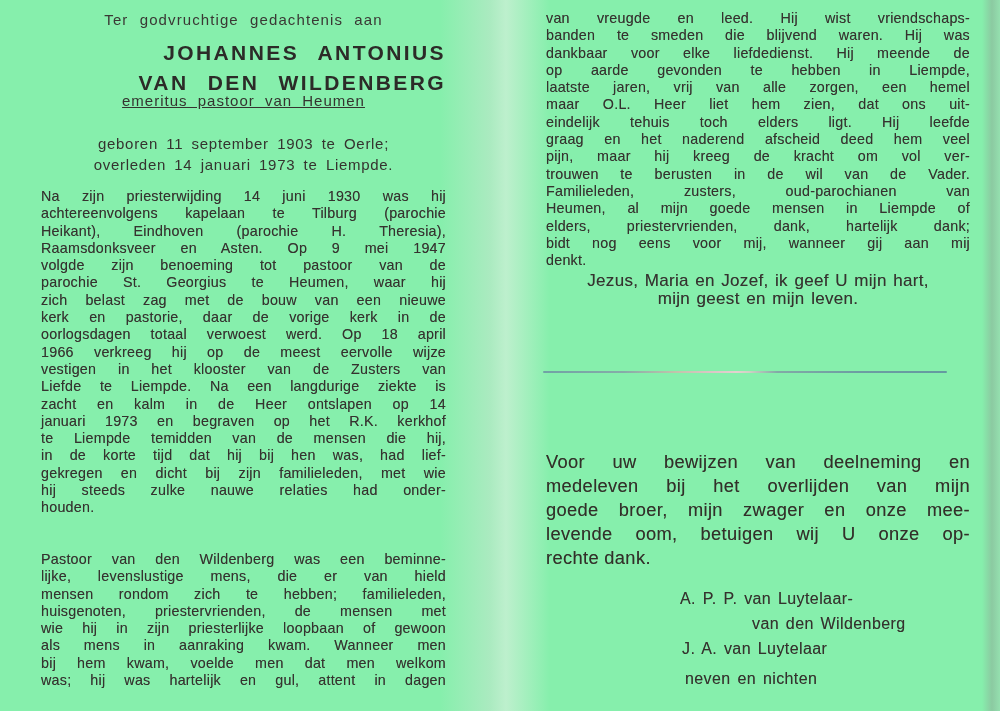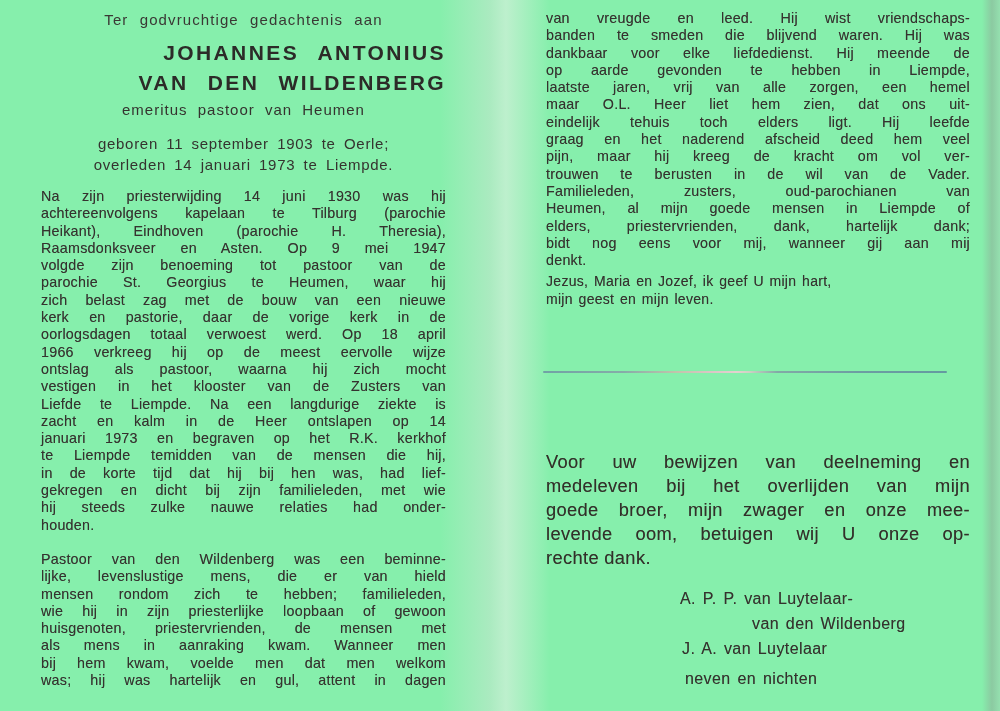--- a/index.html
+++ b/index.html
@@ -28,21 +28,21 @@
   .col{position:absolute;top:0;}
   .col-left{left:41px;width:405px;}
   .col-right{left:546px;width:424px;}
 
   .center-line{position:absolute;left:0;width:100%;text-align:center;white-space:nowrap;}
 
   .dedication{top:11px;font-size:15px;letter-spacing:1.1px;word-spacing:6px;color:#3a3834;}
   .name{font-weight:700;font-size:21px;letter-spacing:2.4px;word-spacing:11px;color:#2c2b28;text-align:right;}
   .name-1{top:41px;}
   .name-2{top:71px;}
-  .subtitle{top:101px;font-size:15px;letter-spacing:1px;word-spacing:5px;}
+  .subtitle{top:92px;font-size:15px;letter-spacing:1px;word-spacing:5px;text-decoration:underline;}
   .born{top:135px;}
   .died{top:156px;}
   .dates{font-size:15px;letter-spacing:0.7px;word-spacing:3.5px;}
 
   .body-block{position:absolute;left:0;width:100%;}
   .body-block .jline{
     font-size:14.3px;line-height:17.3px;
     letter-spacing:0.25px;
     text-align:justify;text-align-last:justify;
     white-space:normal;
@@ -50,22 +50,22 @@
   }
   
   .body-block:not(.cont) .jline:last-child{text-align-last:left;}
 
   .para1-left{top:188px;}
   .para2-left{top:551px;}
   .para-right{top:10px;}
 
   .prayer{top:272px;}
   .prayer .cline{
-    font-size:14px;line-height:18.2px;letter-spacing:0.3px;word-spacing:1.5px;
-    text-align:left;
+    font-size:17px;line-height:18.2px;letter-spacing:0.3px;word-spacing:1.5px;
+    text-align:center;
     text-shadow:0 0 0.5px rgba(70,68,64,0.55);
   }
 
   .divider{
     position:absolute;left:543px;top:371px;width:404px;height:2px;
     border-radius:1px;
     background:linear-gradient(90deg,
       #71a1a5 0%, #86aca8 20%, #c2c4ab 33%, #dcc6c6 42%, #e3d2ce 48%,
       #cfd2c4 51%, #82aaa6 58%, #6d9da2 78%, #649aa0 100%);
   }
@@ -110,38 +110,37 @@
         <div class="jline">Na zijn priesterwijding 14 juni 1930 was hij</div>
         <div class="jline">achtereenvolgens kapelaan te Tilburg (parochie</div>
         <div class="jline">Heikant), Eindhoven (parochie H. Theresia),</div>
         <div class="jline">Raamsdonksveer en Asten. Op 9 mei 1947</div>
         <div class="jline">volgde zijn benoeming tot pastoor van de</div>
         <div class="jline">parochie St. Georgius te Heumen, waar hij</div>
         <div class="jline">zich belast zag met de bouw van een nieuwe</div>
         <div class="jline">kerk en pastorie, daar de vorige kerk in de</div>
         <div class="jline">oorlogsdagen totaal verwoest werd. Op 18 april</div>
         <div class="jline">1966 verkreeg hij op de meest eervolle wijze</div>
-        <div class="jline">ontslag als pastoor, waarna hij zich mocht</div>
         <div class="jline">vestigen in het klooster van de Zusters van</div>
         <div class="jline">Liefde te Liempde. Na een langdurige ziekte is</div>
         <div class="jline">zacht en kalm in de Heer ontslapen op 14</div>
         <div class="jline">januari 1973 en begraven op het R.K. kerkhof</div>
         <div class="jline">te Liempde temidden van de mensen die hij,</div>
         <div class="jline">in de korte tijd dat hij bij hen was, had lief-</div>
         <div class="jline">gekregen en dicht bij zijn familieleden, met wie</div>
         <div class="jline">hij steeds zulke nauwe relaties had onder-</div>
         <div class="jline">houden.</div>
       </div>
 
     <div class="body-block para2-left cont">
         <div class="jline">Pastoor van den Wildenberg was een beminne-</div>
         <div class="jline">lijke, levenslustige mens, die er van hield</div>
         <div class="jline">mensen rondom zich te hebben; familieleden,</div>
+        <div class="jline">huisgenoten, priestervrienden, de mensen met</div>
         <div class="jline">wie hij in zijn priesterlijke loopbaan of gewoon</div>
-        <div class="jline">huisgenoten, priestervrienden, de mensen met</div>
         <div class="jline">als mens in aanraking kwam. Wanneer men</div>
         <div class="jline">bij hem kwam, voelde men dat men welkom</div>
         <div class="jline">was; hij was hartelijk en gul, attent in dagen</div>
       </div>
   </div>
 
   <div class="col col-right">
     <div class="body-block para-right">
         <div class="jline">van vreugde en leed. Hij wist vriendschaps-</div>
         <div class="jline">banden te smeden die blijvend waren. Hij was</div>

